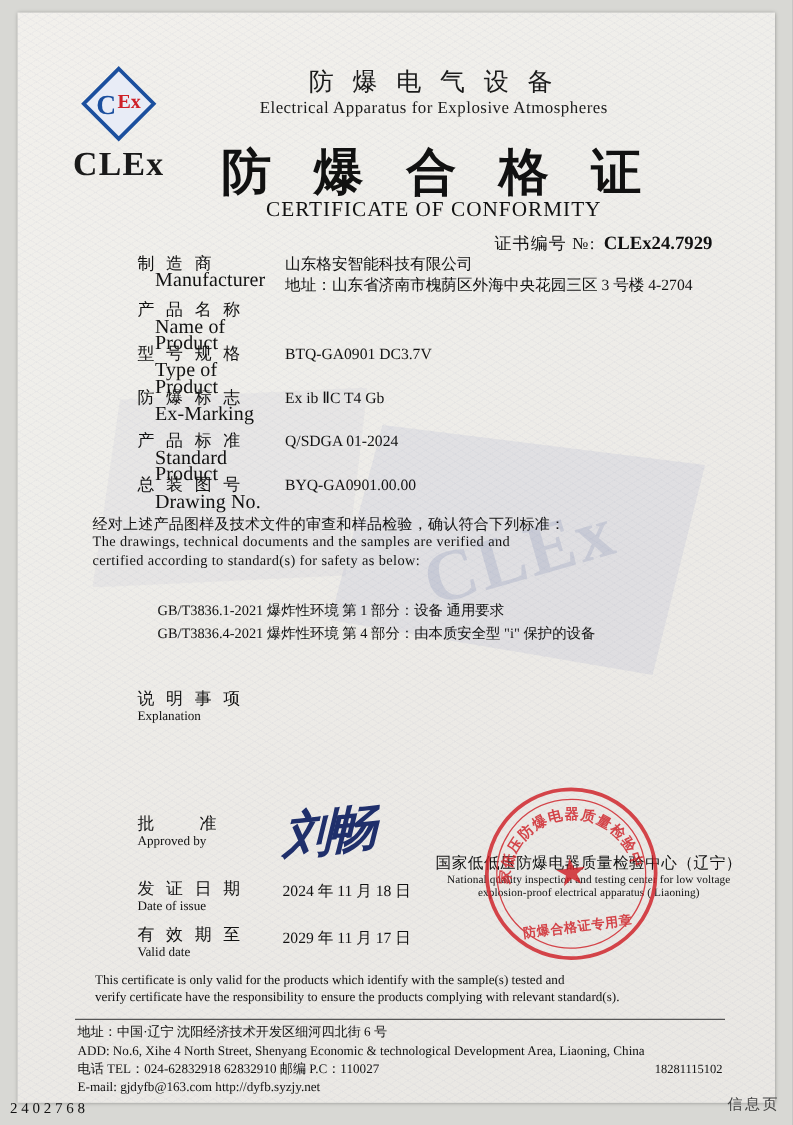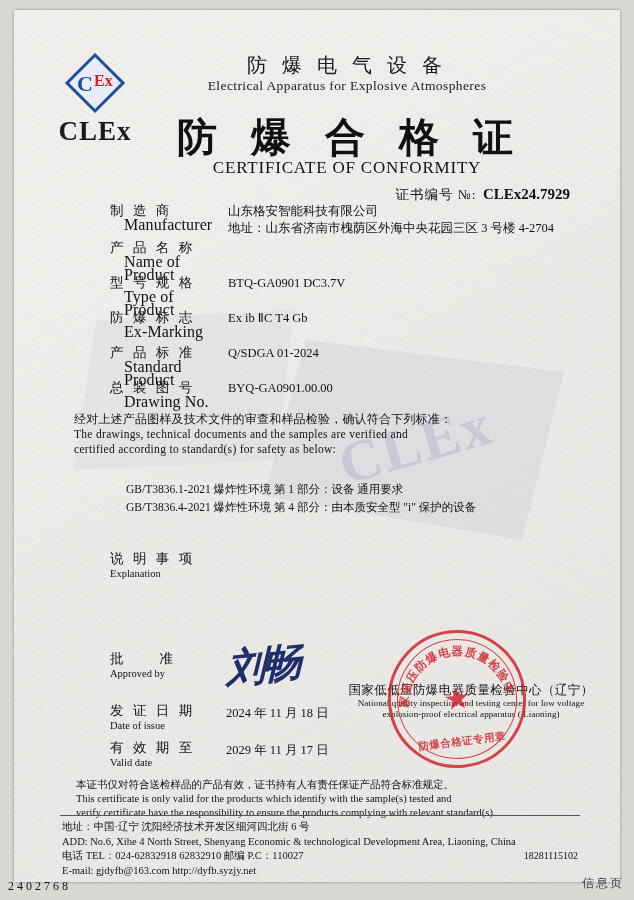--- a/index.html
+++ b/index.html
@@ -515,21 +515,20 @@
         </defs>
         <text>
           <textPath href="#arcpath" startOffset="50%" text-anchor="middle">国家低压防爆电器质量检验中心</textPath>
         </text>
       </svg>
       <div class="star">★</div>
       <div class="bottom-label">防爆合格证专用章</div>
     </div>
 
     <div class="foot-note">
-      <div>本证书仅对符合送检样品的产品有效，证书持有人有责任保证产品符合标准规定。</div>
       <div>This certificate is only valid for the products which identify with the sample(s) tested and</div>
       <div>verify certificate have the responsibility to ensure the products complying with relevant standard(s).</div>
     </div>
 
     <div class="divider"></div>
 
     <div class="contact">
       <div class="row">地址：中国·辽宁 沈阳经济技术开发区细河四北街 6 号</div>
       <div class="row">ADD: No.6, Xihe 4 North Street, Shenyang Economic &amp; technological Development Area, Liaoning, China</div>
       <div class="row">

